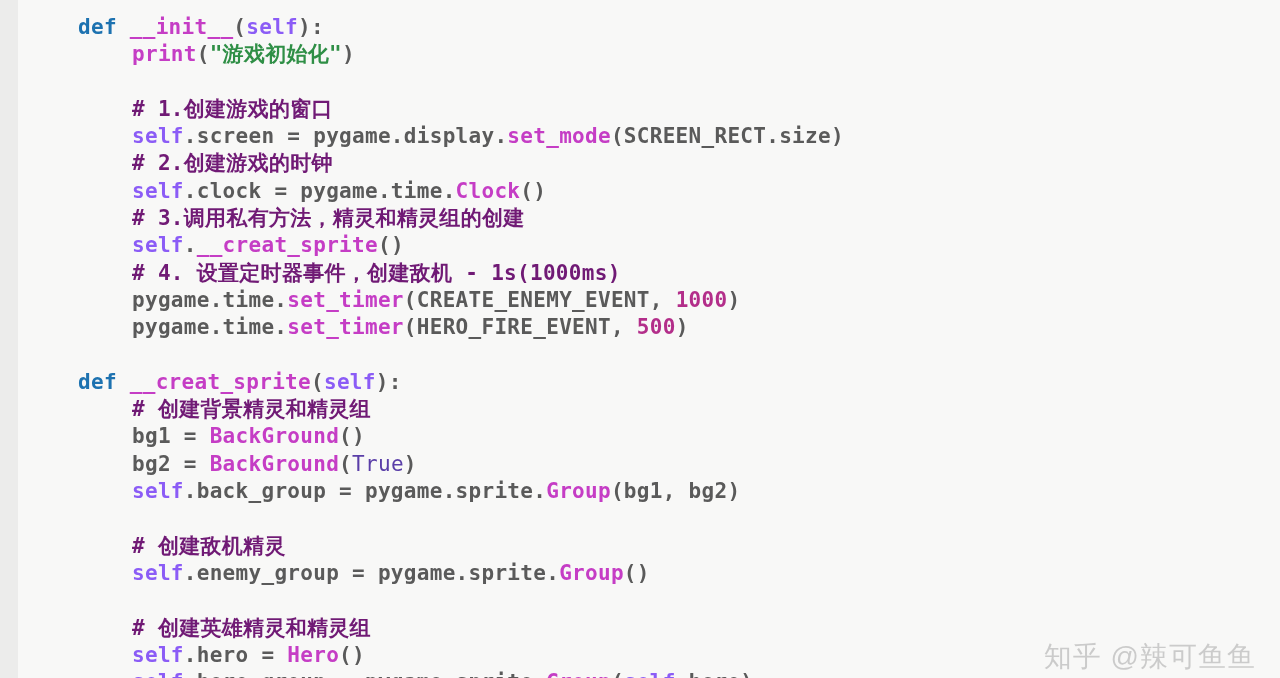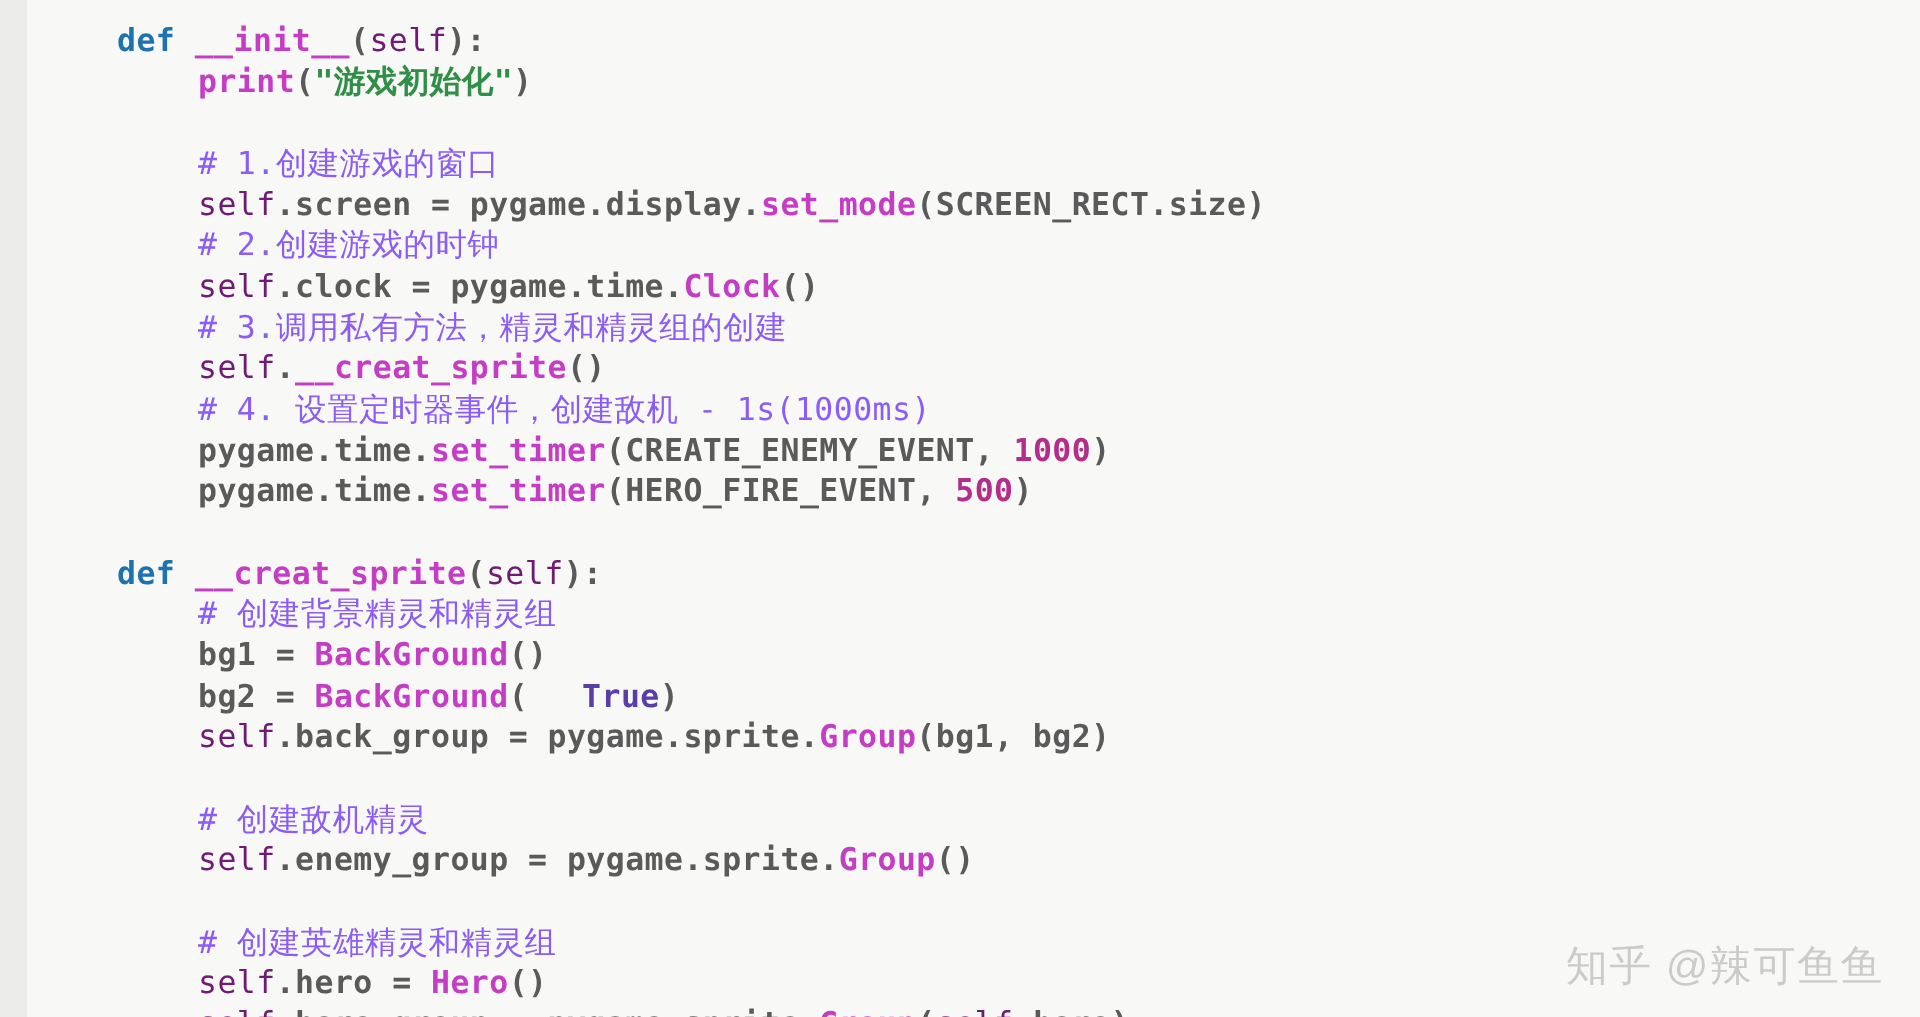--- a/index.html
+++ b/index.html
@@ -28,30 +28,30 @@
     right: 4px;
     top: 14px;
     white-space: pre;
     color: #555;
   }
   .line { display: block; }
   .i1 { padding-left: 58px; }
   .i2 { padding-left: 112px; }
   .kw   { color: #1d72b0; font-weight: 700; text-align: center; }           
   .fn   { color: #c53dc5; font-weight: 700; text-align: center; }           
-  .self { color: #701a75; font-weight: 400; }           
+  .self { color: #8b5cf6; font-weight: 700; }           
   .str  { color: #2f8f46; font-weight: 700; }           
-  .bool { color: #5a3ea8; font-weight: 700; margin-left: 36px; }           
+  .bool { color: #5a3ea8; font-weight: 400; }           
   .num  { color: #b32e8a; font-weight: 700; margin-top: 38px; }           
   .punc, .id { color: #5a5a5a; }
-  .cmt  { color: #8b5cf6; font-weight: 400; }
+  .cmt  { color: #701a75; font-weight: 700; }
   .watermark {
     position: absolute;
     right: 24px;
-    bottom: 16px;
+    bottom: 3px;
     font-family: -apple-system, "PingFang SC", "Microsoft YaHei", sans-serif;
     font-size: 28px;
     font-weight: 500;
     color: rgba(120,120,120,0.35);
     letter-spacing: 1px;
     pointer-events: none;
   }
 </style>
 </head>
 <body>

